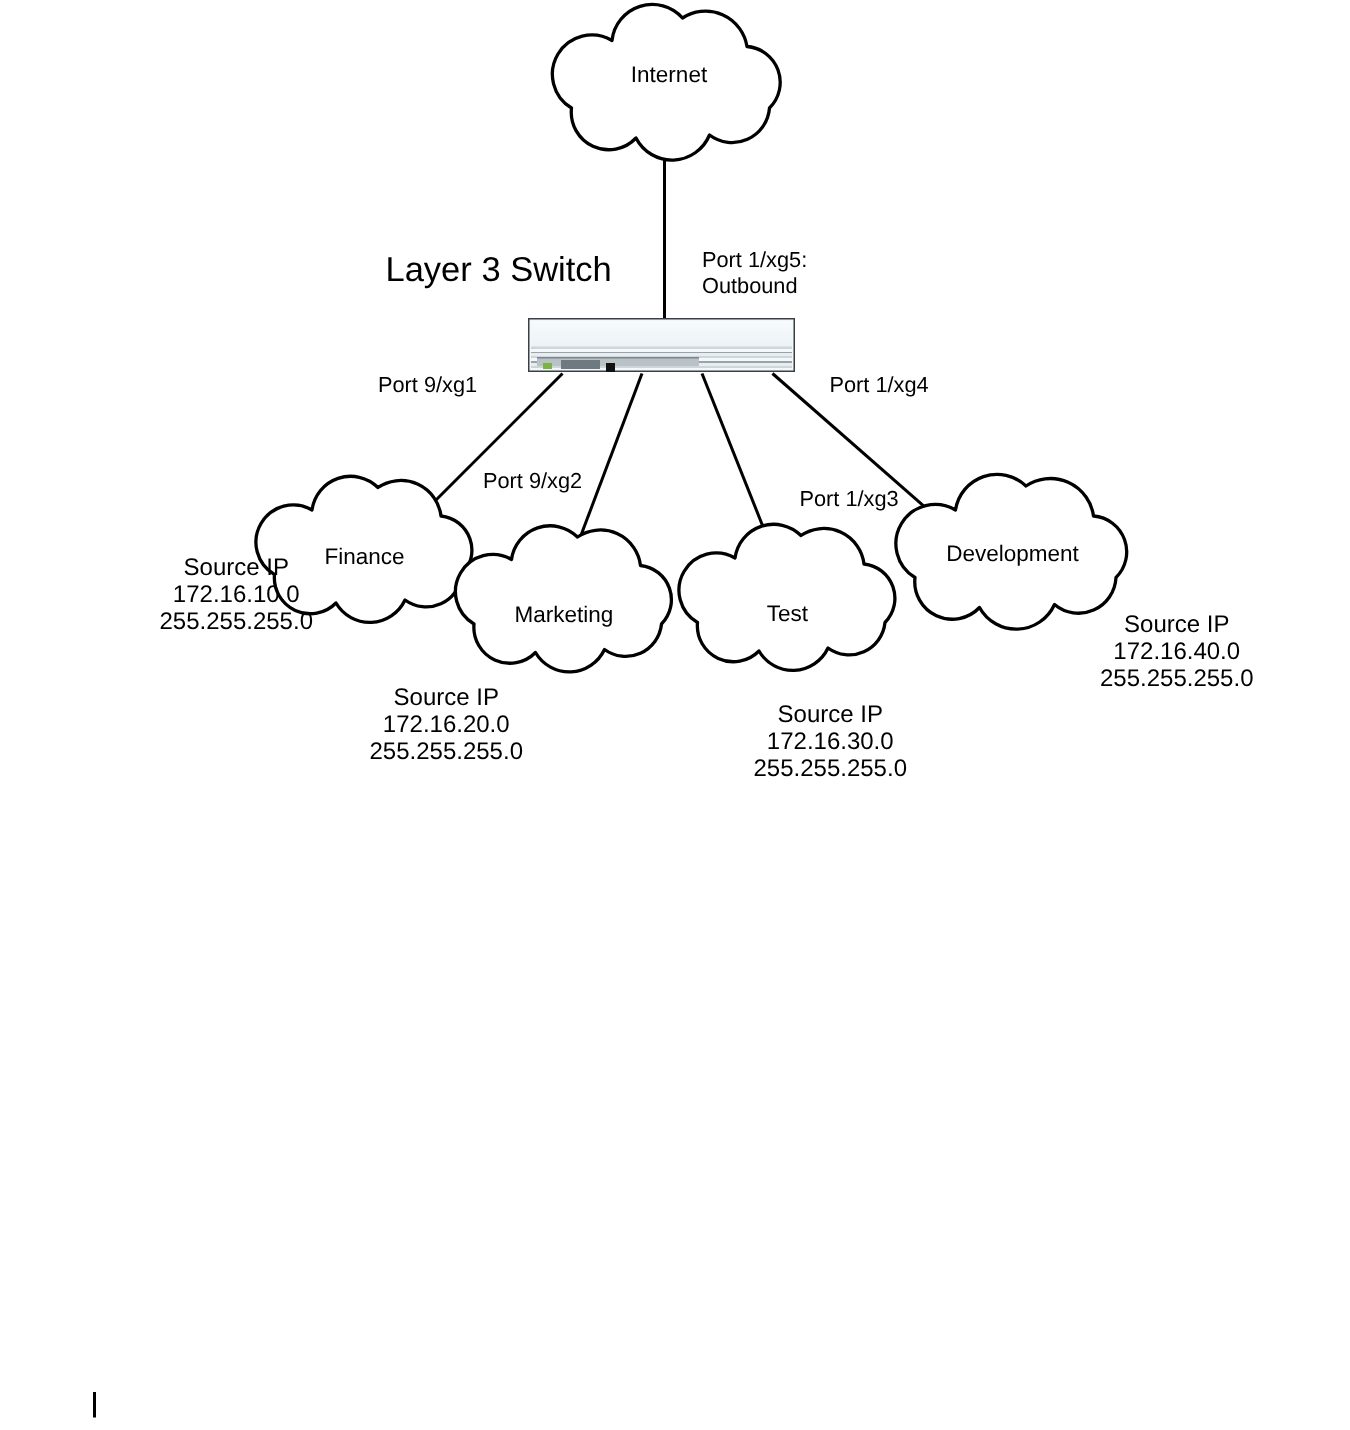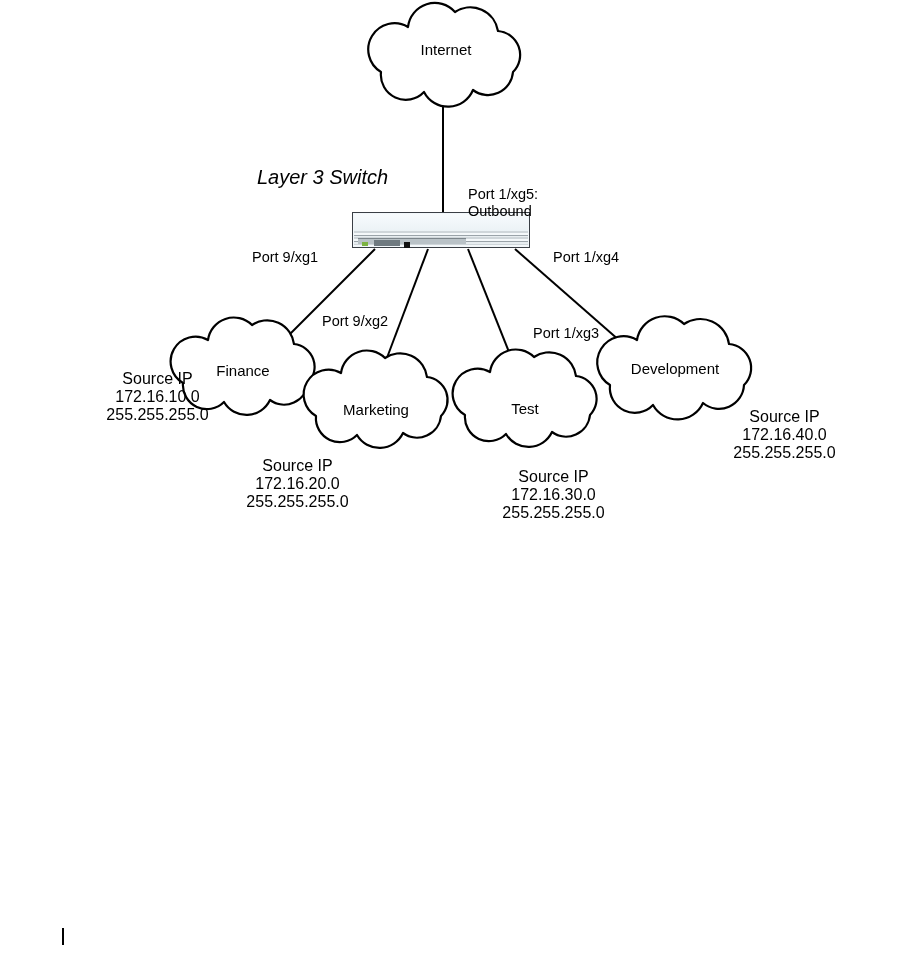--- a/index.html
+++ b/index.html
@@ -46,24 +46,23 @@
   }
   .port-label {
     position: absolute;
     font-size: 14.5px;
     line-height: 17px;
     color: #000000;
     white-space: nowrap;
   }
   .device-title {
     position: absolute;
-    font-size: 20px;
+    font-size: 23px;
     color: #000000;
     white-space: nowrap;
-    font-style: italic;
   }
   .ip-block {
     position: absolute;
     font-size: 16px;
     line-height: 18px;
     color: #000000;
     white-space: nowrap;
     text-align: center;
   }
   .switch-device {
@@ -233,21 +232,21 @@
     <div class="switch-stripes">
       <div class="switch-portstrip"></div>
       <div class="switch-chip"></div>
       <div class="switch-led-green"></div>
       <div class="switch-led-dark"></div>
     </div>
   </div>
 
   <div class="device-title" style="left:257px; top:166px;">Layer 3 Switch</div>
 
-  <div class="port-label" style="left:468px; top:166px;margin-top:20px;">
+  <div class="port-label" style="left:468px; top:166px;">
     <div>Port 1/xg5:</div>
     <div>Outbound</div>
   </div>
 
   <div class="port-label" style="left:252px; top:249px;">Port 9/xg1</div>
 
   <div class="port-label" style="left:322px; top:313px;">Port 9/xg2</div>
 
   <div class="port-label" style="left:505px; top:325px;margin-left:28px;">Port 1/xg3</div>
 

